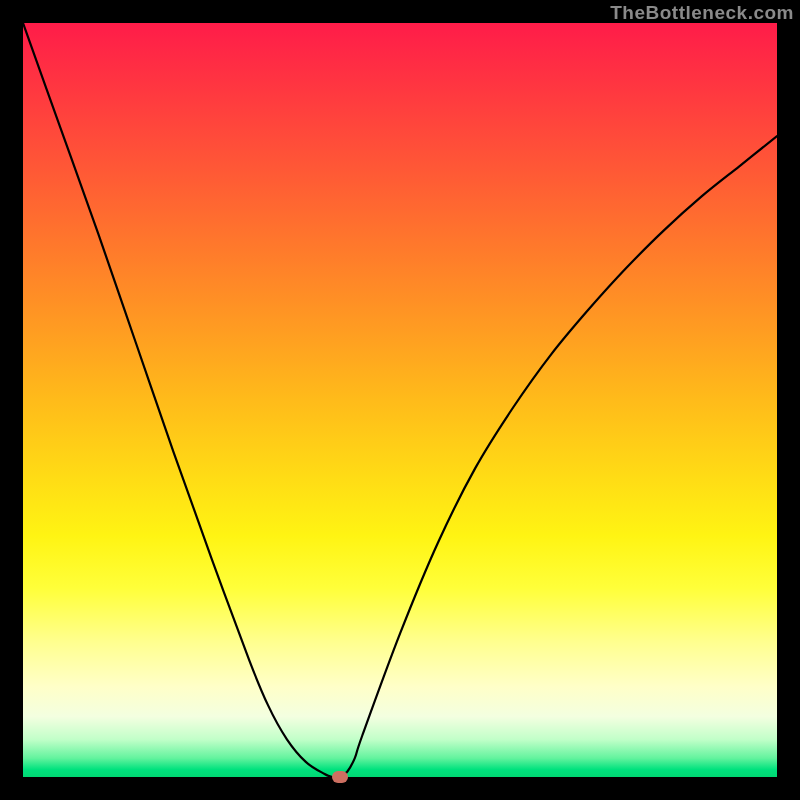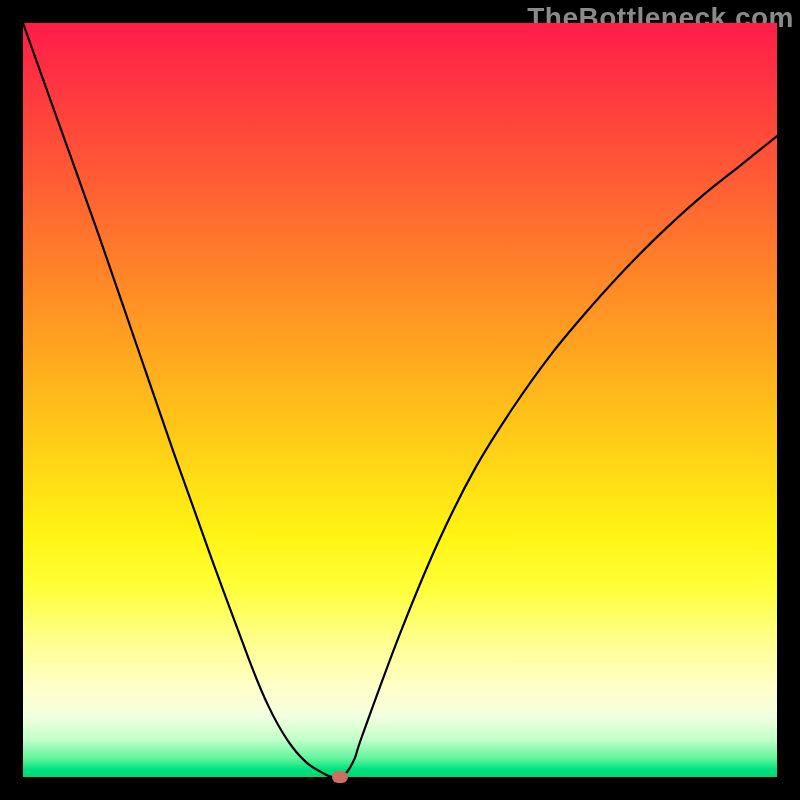--- a/index.html
+++ b/index.html
@@ -41,21 +41,21 @@
   }
   svg.curve {
     position: absolute;
     left: 0; top: 0;
   }
   .watermark {
     position: absolute;
     top: 2px;
     right: 6px;
     font-family: Arial, Helvetica, sans-serif;
-    font-size: 28px;
+    font-size: 19px;
     font-weight: 600;
     color: #8a8a8a;
     letter-spacing: 0.5px;
     user-select: none;
     text-align: center;
   }
   .marker {
     position: absolute;
     width: 16px;
     height: 12px;

